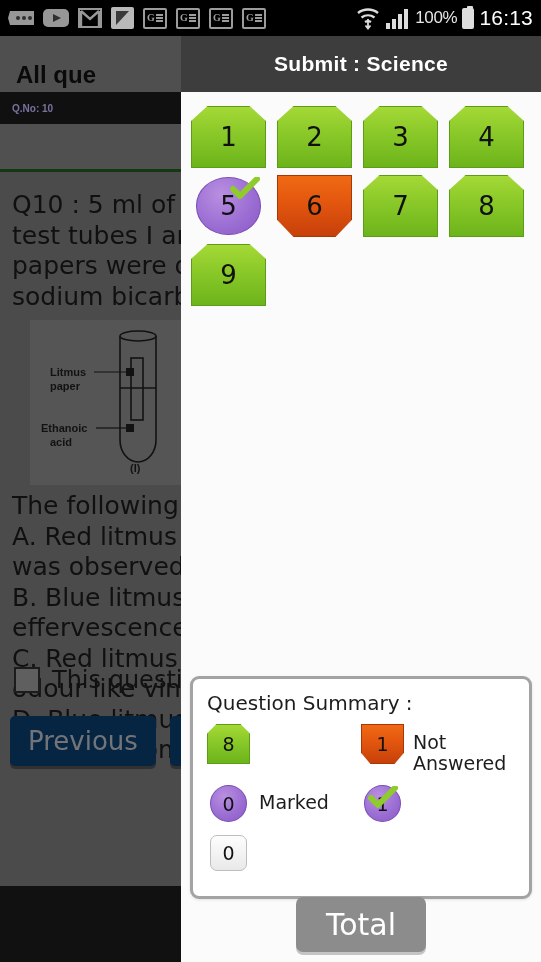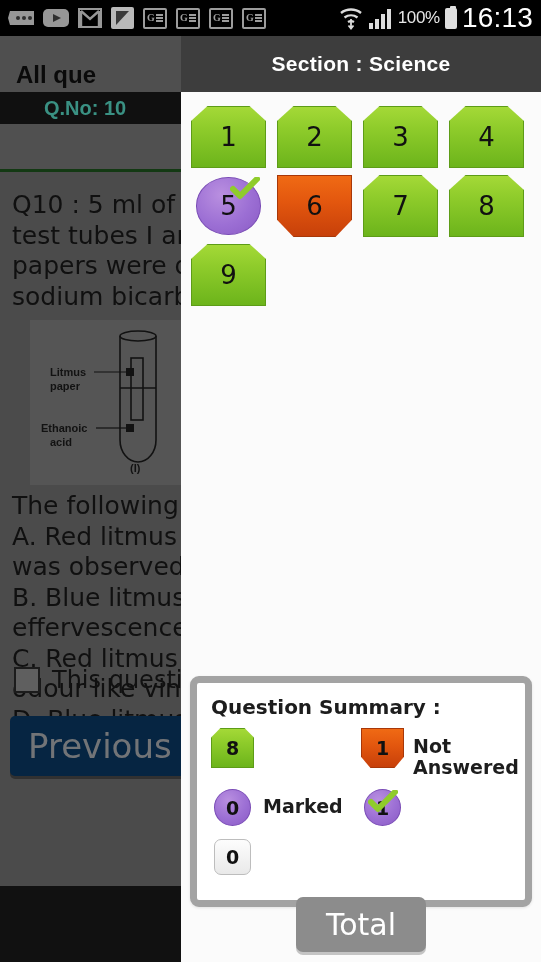--- a/index.html
+++ b/index.html
@@ -21,56 +21,56 @@
   .sb-right { margin-left:auto; display:flex; align-items:center; gap:5px; }
   .sb-icon { opacity:.82; display:block; }
   .sb-gnews {
     width:24px; height:21px; border:2px solid #b8b8b8; border-radius:2px;
     display:flex; align-items:center; justify-content:center; gap:1px; opacity:.85;
   }
   .gn-g { color:#b8b8b8; font-size:10px; font-weight:bold; font-family:"Liberation Serif",serif; line-height:1; }
   .gn-lines { display:flex; flex-direction:column; gap:1.5px; }
   .gn-lines i { display:block; width:7px; height:1.5px; background:#b8b8b8; }
   .sb-batt-pct { color:#e6e6e6; font-size:17px; letter-spacing:-0.3px; }
-  .sb-time { color:#fff; font-size:28px; letter-spacing:0.2px; }
+  .sb-time { color:#fff; font-size:21px; letter-spacing:0.2px; }
   .sb-batt {
     width:12px; height:21px; border:2px solid #dedede; border-radius:2px;
     background:#dedede; position:relative;
   }
   .sb-batt:before{content:"";position:absolute;left:3px;top:-4px;width:6px;height:3px;background:#dedede;border-radius:1px;}
   .flip-ico{width:23px;height:22px;background:#b9b9b9;border-radius:2px;position:relative;}
   .flip-ico:after{content:"";position:absolute;left:5px;top:4px;width:0;height:0;border-left:13px solid #3a3a3a;border-bottom:14px solid transparent;}
   .flip-ico:before{content:"";position:absolute;left:5px;top:4px;width:7px;height:6px;background:#3a3a3a;}
 
   
   .app-bg { position:absolute; left:0; top:36px; width:541px; height:926px; background:#7a7a7a; }
   .dim { position:absolute; inset:0; background:rgba(0,0,0,0.38); pointer-events:none; }
 
   .app-actionbar { position:absolute; left:0; top:0; width:541px; height:56px; background:#808080; display:flex; align-items:center; padding-left:16px;}
   .app-title { color:#111; font-size:24px; font-weight:bold;margin-top:21px; }
 
   .app-subbar { position:absolute; left:0; top:56px; width:541px; height:32px; background:#1a1a1a; display:flex; align-items:center; padding:0 12px; }
-  .app-subbar span { color:#5eead4; font-size:20px; font-weight:bold;margin-left:32px; }
+  .app-subbar span { color:#c4b5fd; font-size:10px; font-weight:bold; }
   .app-subbar .spacer { flex:1; }
 
   .app-tabs { position:absolute; left:0; top:88px; width:541px; height:48px; background:#828282; display:flex; align-items:center; justify-content:center; border-bottom:3px solid #1f5c1f; }
   .tab-label { color:#18531c; font-size:20px; font-weight:bold; }
 
   .q-body { position:absolute; left:0; top:140px; width:541px; bottom:0; padding:14px 12px 0 12px; }
   .q-text { color:#1a1a1a; font-size:25px; line-height:1.22; font-family:"DejaVu Sans", sans-serif; white-space:pre-line;}
   .q-fig { width:160px; height:165px; margin:8px 4px 6px 18px; position:relative;
            background:#f0abfc; }
   .q-opts { color:#1a1a1a; font-size:25px; line-height:1.22; font-family:"DejaVu Sans", sans-serif; white-space:pre-line; margin-top:2px;}
 
   .q-check { position:absolute; left:14px; top:630px; display:flex; align-items:center; gap:12px;}
   .q-check .box { width:26px; height:26px; border:2px solid #2e2e2e; background:#9a9a9a;}
   .q-check .lbl { color:#1c1c1c; font-size:24px; font-family:"DejaVu Sans", sans-serif;}
 
   .btn-blue { background:#0b3d6b; color:#b9bcc0; border:none; border-radius:5px;
-              font-size:34px; font-family:"DejaVu Sans", sans-serif; padding:10px 18px;
+              font-size:26px; font-family:"DejaVu Sans", sans-serif; padding:10px 18px;
               box-shadow:0 3px 0 rgba(0,0,0,0.35);text-align:center; }
   .row-prev { position:absolute; left:10px; top:680px; display:flex; gap:14px; }
   .bottom-bar { position:absolute; left:0; bottom:0; width:541px; height:76px; background:#1c1c1c; display:flex; align-items:center; justify-content:center;}
 
   
   .panel { position:absolute; left:181px; top:36px; width:360px; height:926px; background:#fbfbfb; z-index:40; }
   .panel-header { height:56px; background:#3d3d3d; display:flex; align-items:center; justify-content:center; }
   .panel-title { color:#fff; font-size:21px; font-weight:bold; letter-spacing:0.3px; }
 
   .grid { padding:14px 10px 0 10px; display:flex; flex-wrap:wrap; gap:7px 11px; }
@@ -92,22 +92,22 @@
   .shp-marked {
     background:radial-gradient(circle at 38% 30%, #b98fe0 0%, #9c6fd4 55%, #8a5ac5 100%);
     border:1px solid #7a4cb6; border-radius:50%;
     width:86%; height:92%; position:absolute; left:7%; top:4%;
   }
   .qnum { position:relative; z-index:3; }
   .tick { position:absolute; z-index:4; right:6px; top:2px; width:30px; height:24px; }
 
   
   .summary { position:absolute; left:9px; top:640px; width:342px; background:#fff;
-             border:7px solid #a3a3a3; border-radius:9px; padding:12px 14px 14px 14px;
-             box-shadow:0 1px 3px rgba(0,0,0,0.10);font-weight:bold; }
+             border:3px solid #a3a3a3; border-radius:9px; padding:12px 14px 14px 14px;
+             box-shadow:0 1px 3px rgba(0,0,0,0.10); }
   .summary-title { font-size:20px; color:#1d1d1d; font-family:"DejaVu Sans", sans-serif; margin-bottom:9px;}
   .sum-grid { display:flex; flex-wrap:wrap; }
   .sum-item { width:50%; display:flex; align-items:flex-start; gap:9px; margin-bottom:9px; }
   .sum-item.full { width:100%; }
   .sum-badge { position:relative; width:43px; height:40px; flex:0 0 43px;
                display:flex; align-items:center; justify-content:center;
                font-size:19px; color:#111; font-family:"DejaVu Sans", sans-serif; }
   .sum-badge .shp-answered, .sum-badge .shp-notans { }
   .shp-notvis { position:absolute; inset:2px 3px; border:1px solid #bdbdbd; border-radius:7px;
                 background:linear-gradient(180deg,#fdfdfd 0%, #e9e9e9 100%); }
@@ -263,21 +263,21 @@
     <div class="bottom-bar">
       <button class="btn-blue">Submit</button>
     </div>
 
     <div class="dim"></div>
   </div>
 
   <div class="panel">
 
     <div class="panel-header">
-      <span class="panel-title">Section :  Science</span>
+      <span class="panel-title">Submit :  Science</span>
     </div>
 
     <div class="grid" id="qgrid">
         <div class="qbtn">
           <span class="shp-answered"></span>
           <span class="qnum">1</span>
         </div>
         <div class="qbtn">
           <span class="shp-answered"></span>
           <span class="qnum">2</span>

